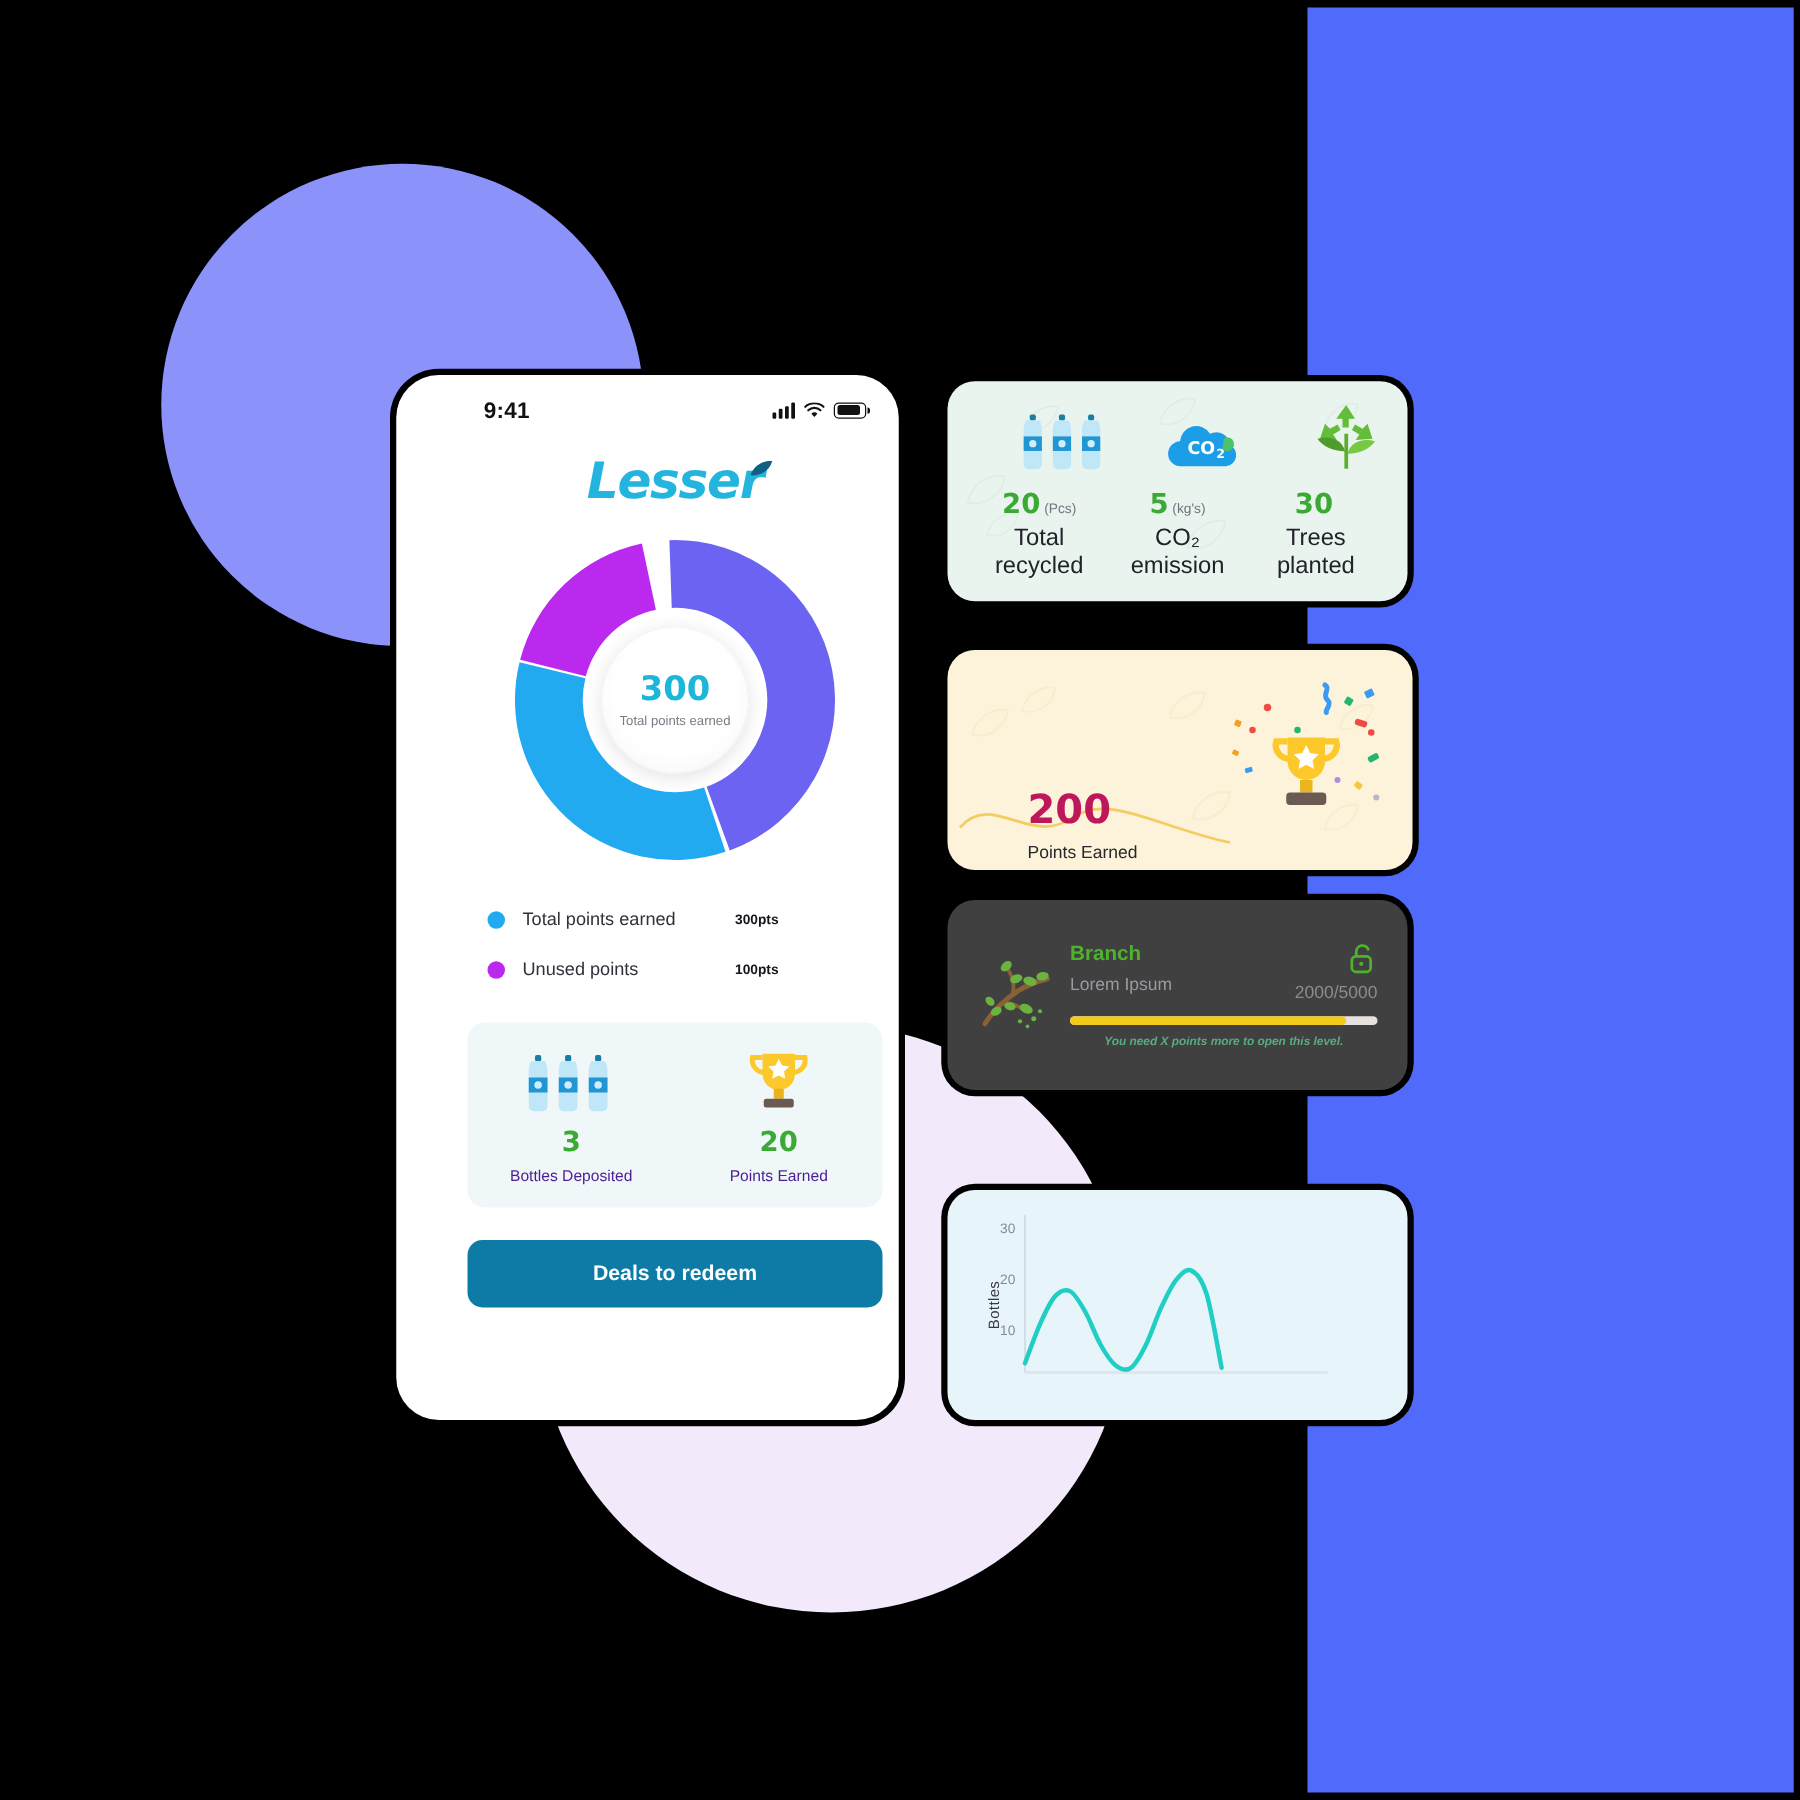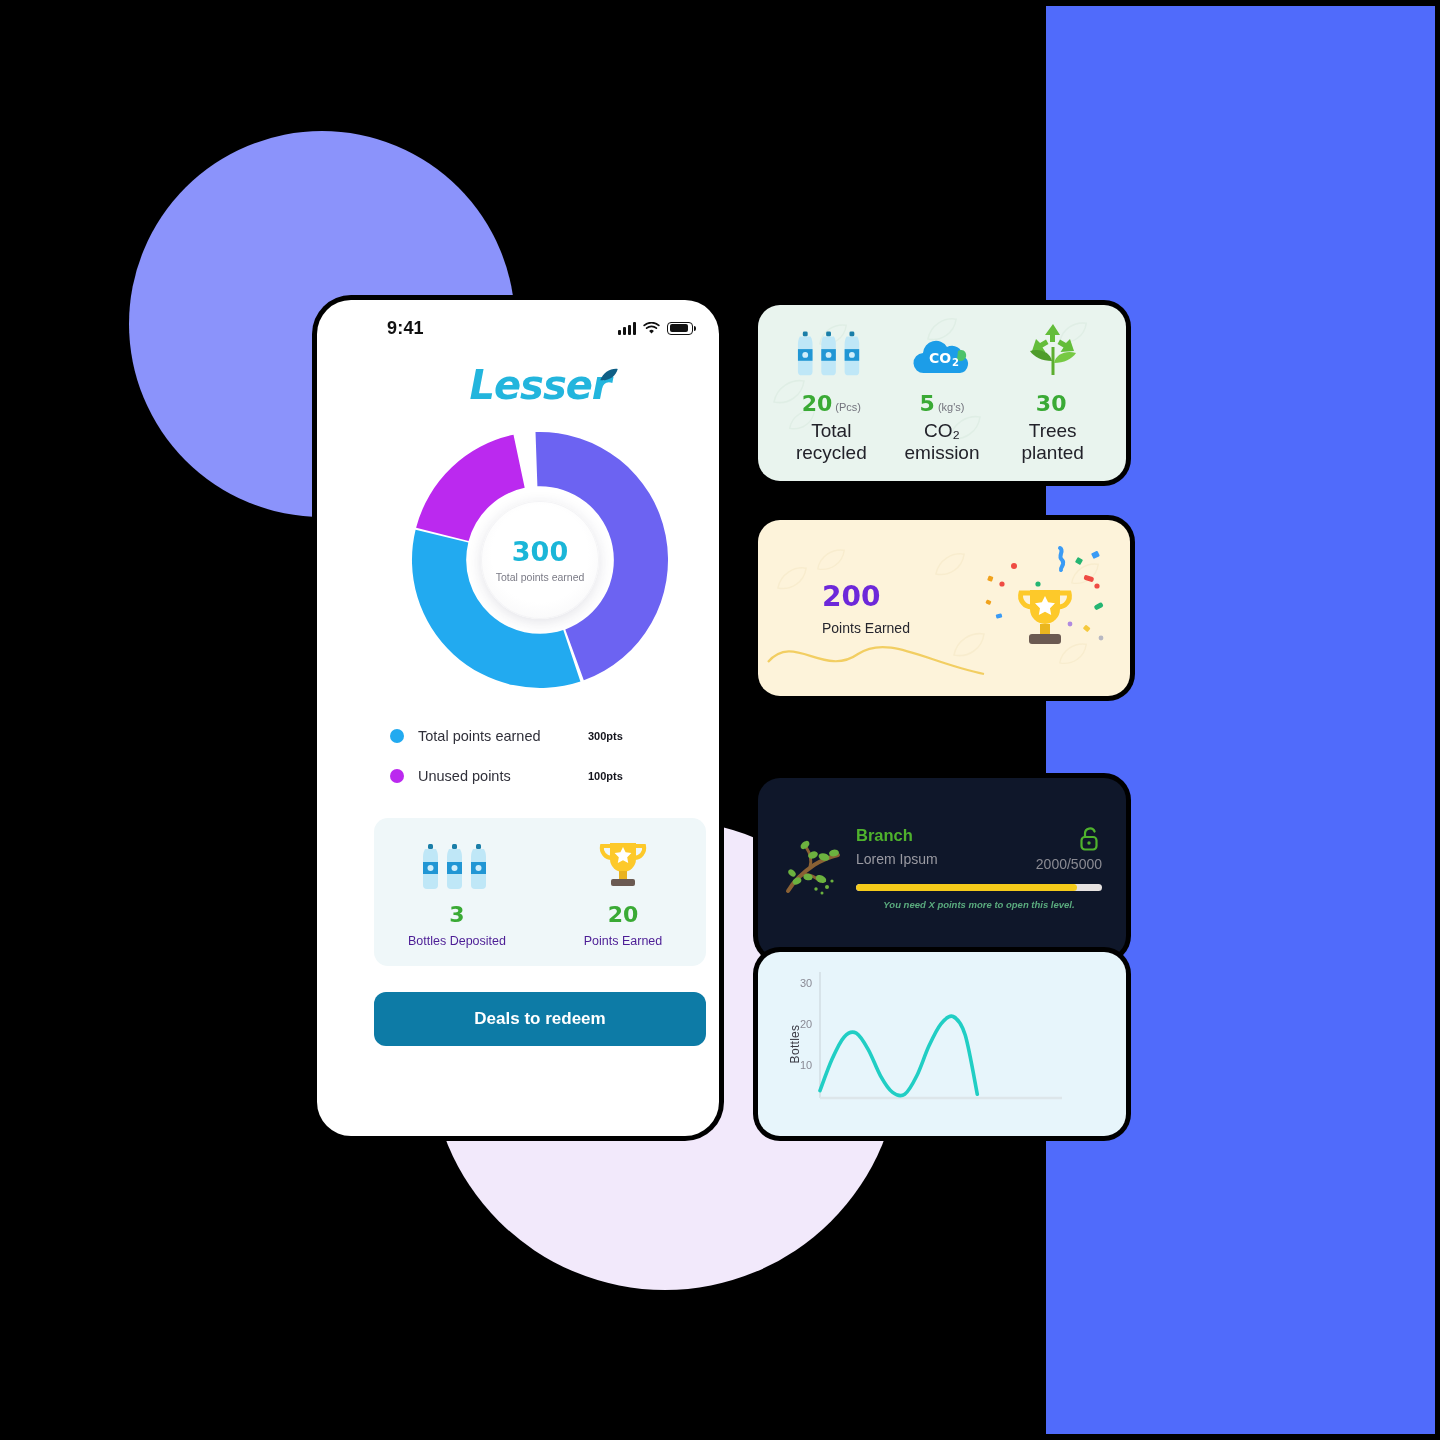--- a/index.html
+++ b/index.html
@@ -114,35 +114,35 @@
   }
 
   
   .card {
     position: absolute; border-radius: 22px;
     box-shadow: 0 0 0 5px #000;
     overflow: hidden;
   }
   .card-eco  { left: 758px; top: 305px;  width: 368px; height: 176px; background: #e9f4ee; }
   .card-pts  { left: 758px; top: 520px;  width: 372px; height: 176px; background: #fdf3da; }
-  .card-lvl  { left: 758px; top: 778px;  width: 368px; height: 180px; background: #0f172a; }
+  .card-lvl  { left: 758px; top: 720px;  width: 368px; height: 152px; background: #404040; }
   .card-chart{ left: 758px; top: 952px;  width: 368px; height: 184px; background: #e7f5fb; }
 
   .eco-row { display: flex; height: 100%; align-items: center; padding: 14px 18px 18px; position: relative; z-index: 2;}
   .eco-item { flex: 1; text-align: center; }
-  .eco-glyph { height: 62px; display: flex; align-items: flex-end; justify-content: center; }
+  .eco-glyph { height: 62px; display: flex; align-items: flex-end; justify-content: flex-end; }
   .eco-num { font-size: 22px; font-weight: 700; color: #3aaa35; font-family:"DejaVu Sans",sans-serif; }
   .eco-unit { font-size: 11px; color: #73737d; font-weight: 400; margin-left: 3px; }
   .eco-line2 { margin-top: 10px; }
   .eco-cap { font-size: 19px; color: #22222a; margin-top: 4px; }
 
   .leafbg { position:absolute; opacity:.20; pointer-events:none; }
 
   .pts-inner { position: relative; height: 100%; padding: 60px 0 0 64px; z-index:2; }
-  .pts-num { font-size: 28px; font-weight: 700; color: #6d28d9; font-family:"DejaVu Sans",sans-serif; }
+  .pts-num { font-size: 32px; font-weight: 700; color: #be185d; font-family:"DejaVu Sans",sans-serif;margin-top:48px; }
   .pts-cap { font-size: 14px; color: #26262e; margin-top: 7px; }
 
   .lvl-inner { display: flex; height: 100%; align-items: center; padding: 0 24px 0 22px; }
   .lvl-art { width: 66px; flex: none; }
   .lvl-body { flex: 1; margin-left: 10px; }
   .lvl-head { display: flex; align-items: flex-start; justify-content: space-between; }
   .lvl-title { font-size: 16.5px; font-weight: 700; color: #4fb22d; }
   .lvl-sub { font-size: 14px; color: #9a9aa2; margin-top: 6px; }
   .lvl-prog-text { font-size: 14px; color: #8b8b93; }
   .lvl-bar { margin-top: 12px; height: 7px; border-radius: 6px; background: #e6e2e0; overflow: hidden; }

